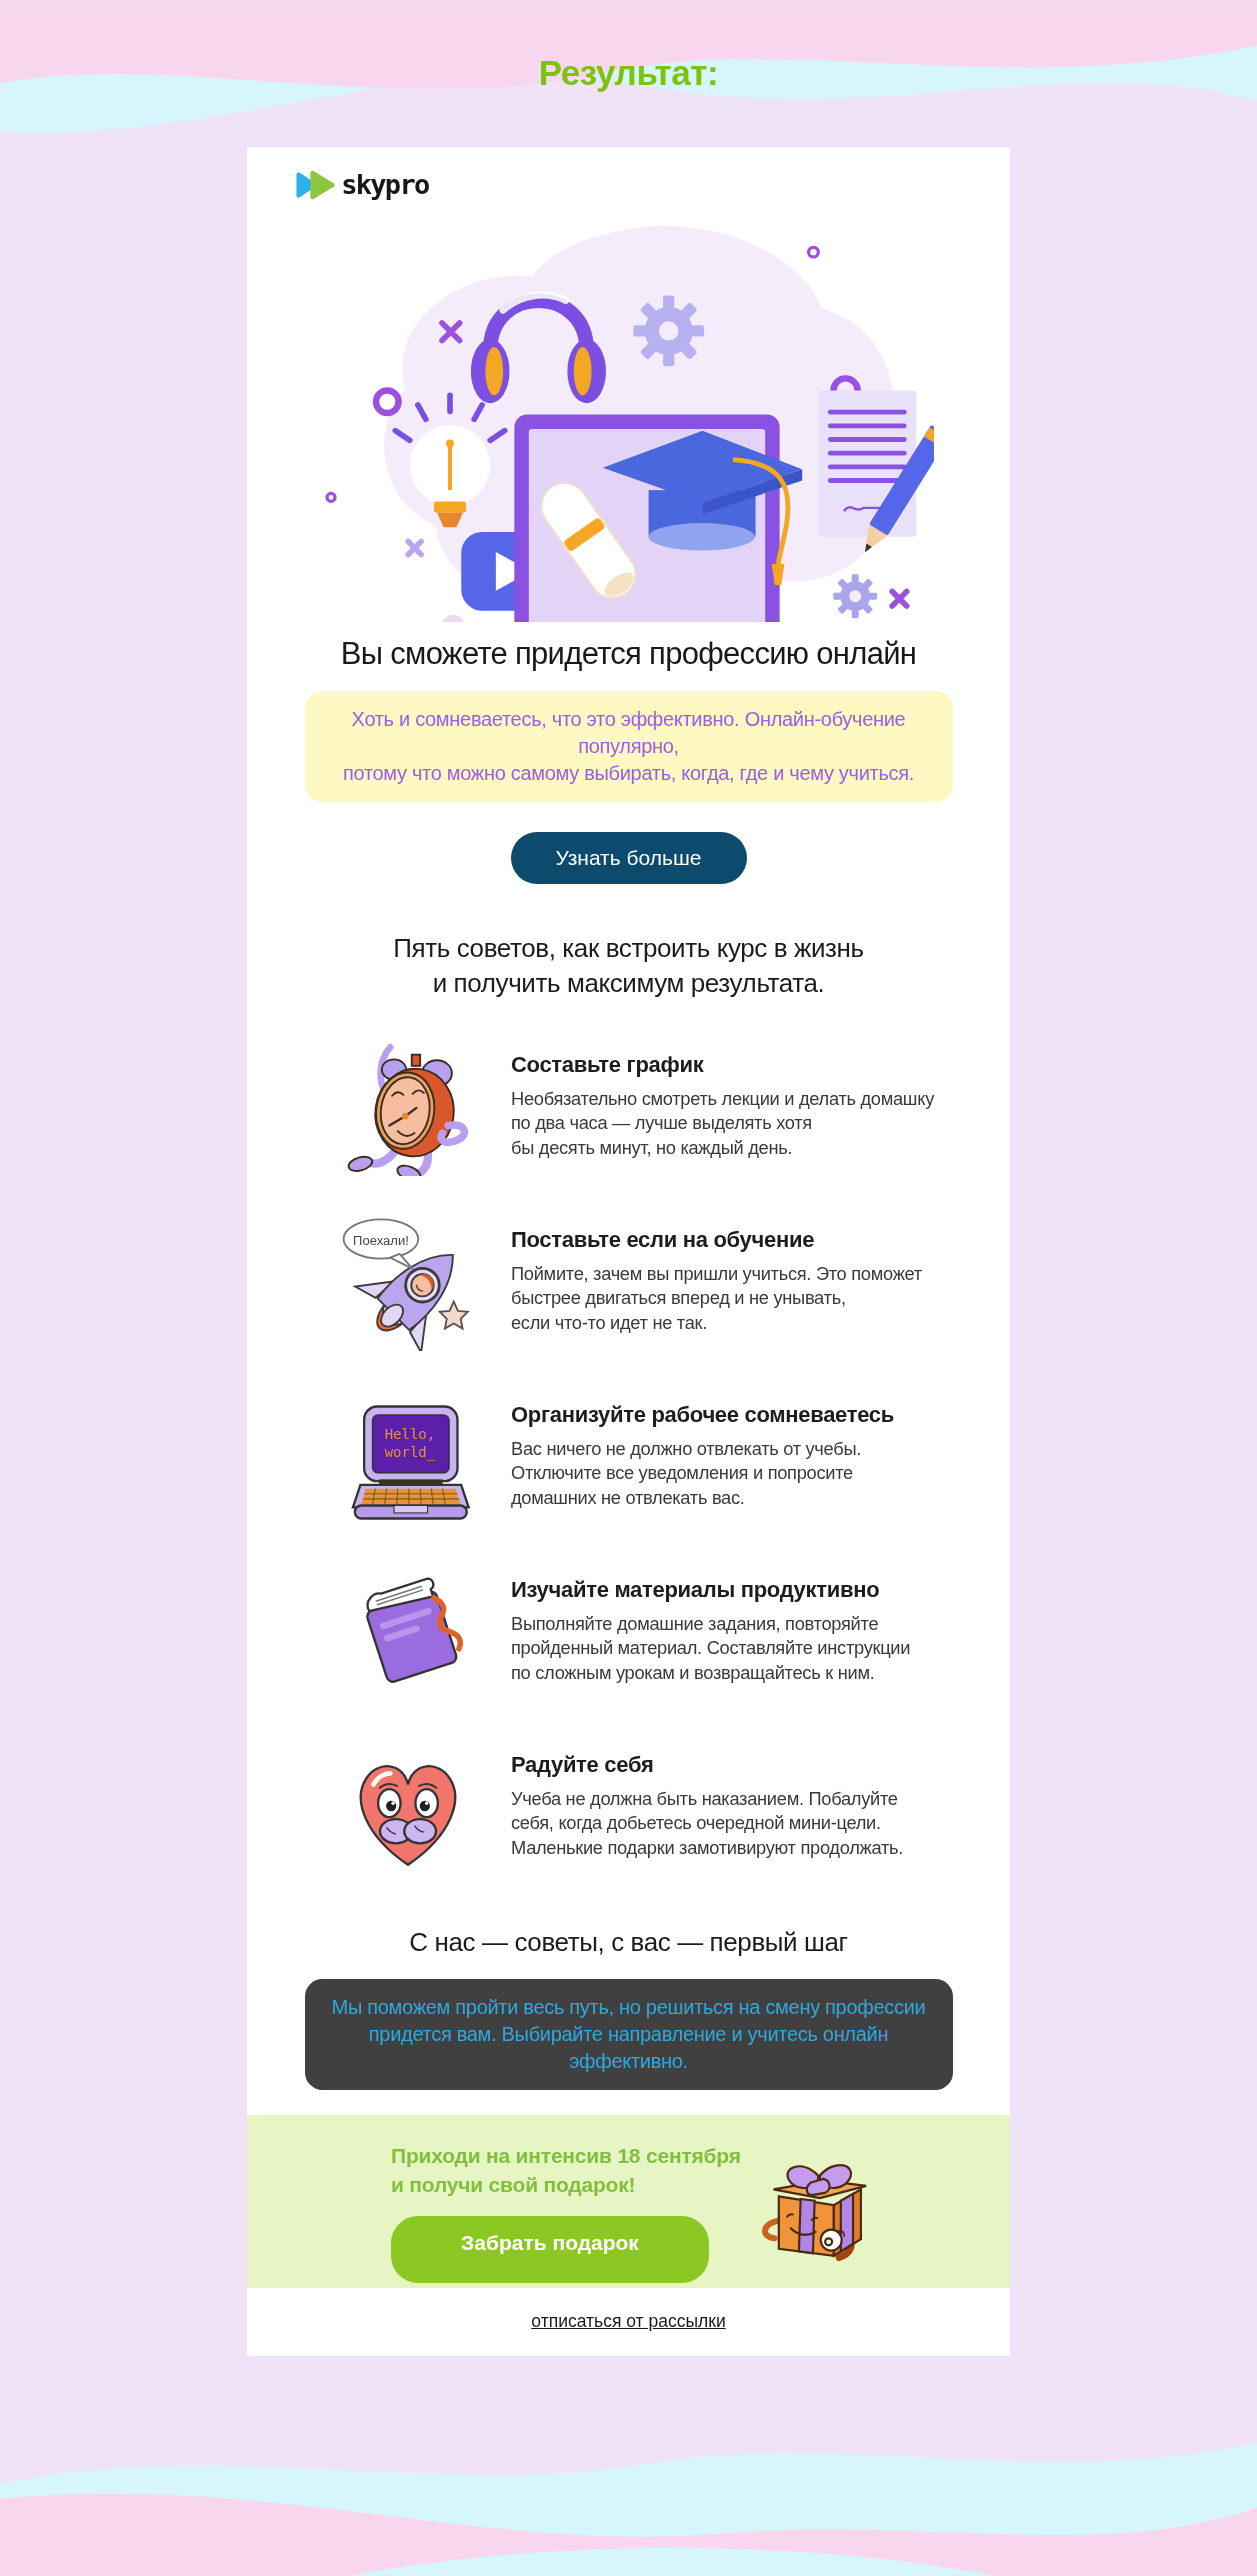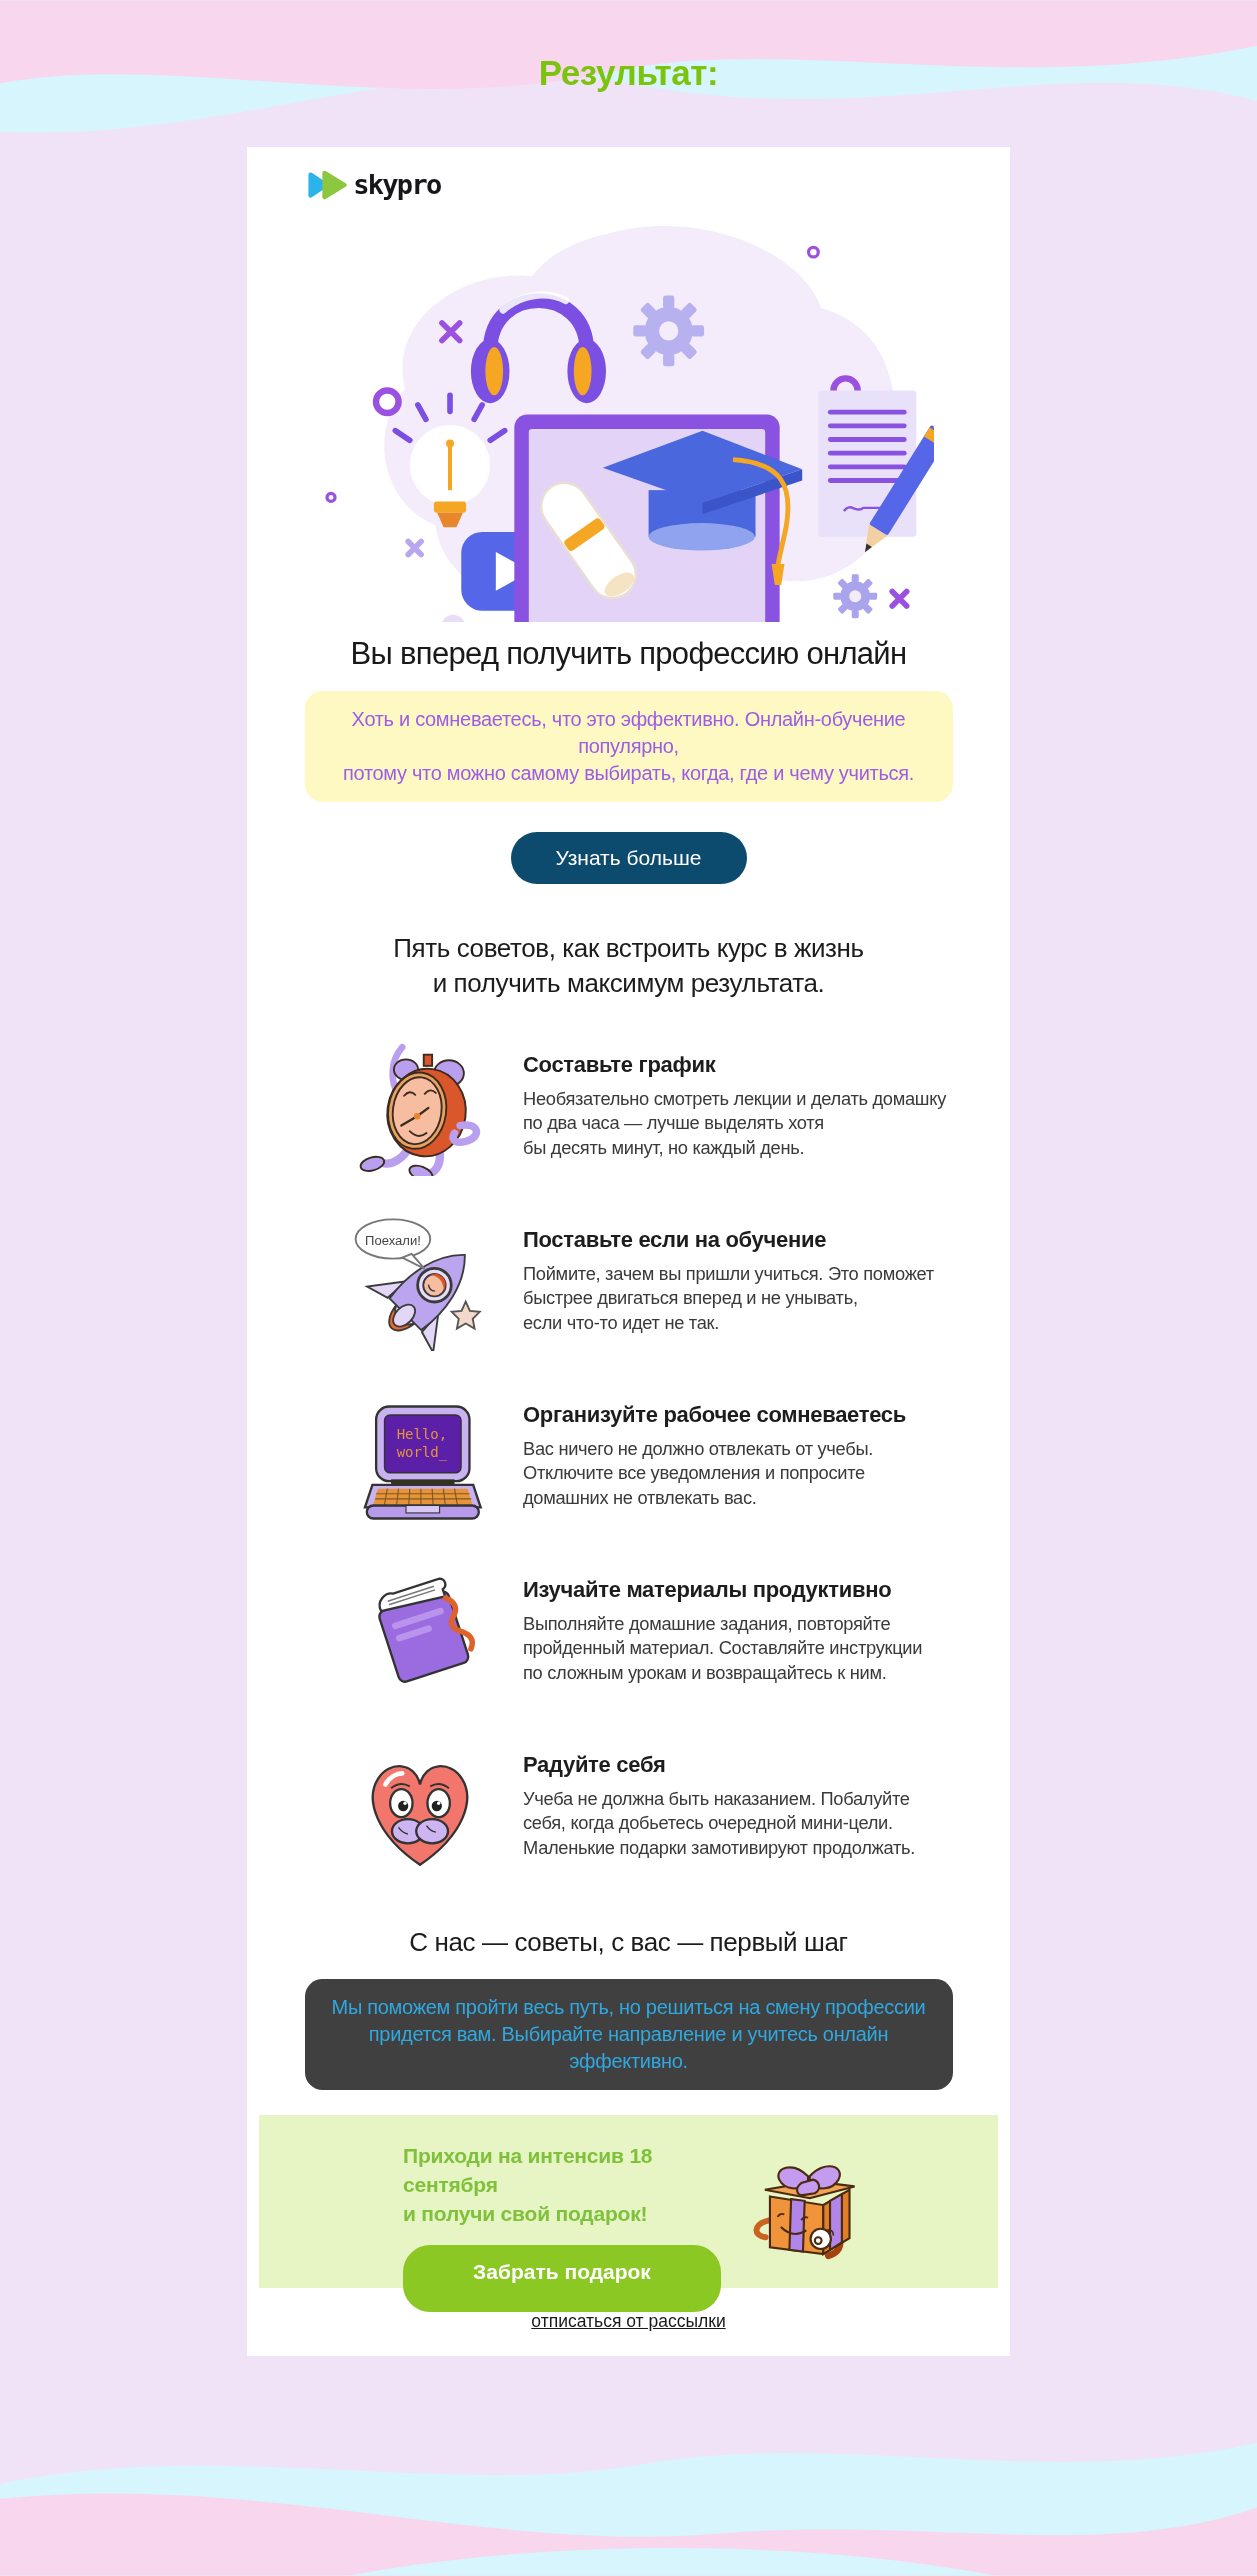--- a/index.html
+++ b/index.html
@@ -2,21 +2,21 @@
 <html style="font-size:14px"><head>
 <meta charset="utf-8">
 <style>
   html,body{margin:0;padding:0;}
   body{font-family:"Liberation Sans", sans-serif; background:#F0E3F8;}
   .stage{position:relative;width:1257px;height:2576px;overflow:hidden;background:#F0E3F8;}
   .waves{position:absolute;inset:0;z-index:0;}
   .page-title{position:relative;z-index:2;padding-top:53px;margin:0 0 0 0;
     text-align:center;font-size:35px;font-weight:bold;color:#7CC30D;letter-spacing:-0.4px;}
   .card{position:relative;z-index:2;width:763px;margin:54px auto 0;background:#ffffff;
-    padding:21px 12px 14px;box-sizing:border-box;}
+    padding:21px 0 14px;box-sizing:border-box;}
   .logo{display:flex;align-items:center;gap:5.2px;margin-left:49px;height:33px;}
   .logo-text{font-family:"DejaVu Sans Mono", monospace;font-weight:bold;font-size:27px;color:#17171B;letter-spacing:-1.7px;}
   .hero{display:block;margin:19px auto 0;}
   .headline{margin:14px 0 0;text-align:center;font-size:31px;font-weight:500;color:#191919;letter-spacing:-0.7px;}
   .note{width:648px;box-sizing:border-box;margin:19px auto 0;padding:15px 17.5px;border-radius:17.5px;
     text-align:center;font-size:20px;line-height:27px;white-space:pre-line;letter-spacing:-0.3px;}
   .note.purple{background:#fef9c3;color:#9D5CE6;}
   .note.blue{background:#404040;color:#2FA8E1;}
   .btn{display:block;width:236px;height:52px;margin:30px auto 0;border-radius:26px;
     text-align:center;line-height:52px;font-size:21px;color:#fff;text-decoration:none;cursor:pointer;}
@@ -201,21 +201,21 @@
       </g>
       <g transform="rotate(32 716 330)">
         <rect x="702" y="250" width="27" height="146" rx="3" fill="#5566E8"></rect>
         <rect x="702" y="254" width="27" height="13" fill="#F5A623"></rect>
         <rect x="705" y="238" width="21" height="16" rx="6" fill="#E8862B"></rect>
         <path d="M702,396 L729,396 L716,428 Z" fill="#F3CFA4"></path>
         <path d="M712,418 L720,418 L716,428 Z" fill="#333333"></path>
       </g>
     </svg>
 
-    <h2 class="headline">Вы вперед получить профессию онлайн</h2>
+    <h2 class="headline">Вы сможете придется профессию онлайн</h2>
 
     <div class="note purple">Хоть и сомневаетесь, что это эффективно. Онлайн-обучение популярно,
 потому что можно самому выбирать, когда, где и чему учиться.</div>
 
     <a class="btn purple">Узнать больше</a>
 
     <h3 class="section-heading">Пять советов, как встроить курс в жизнь
 и получить максимум результата.</h3>
 
     <div class="tips">

